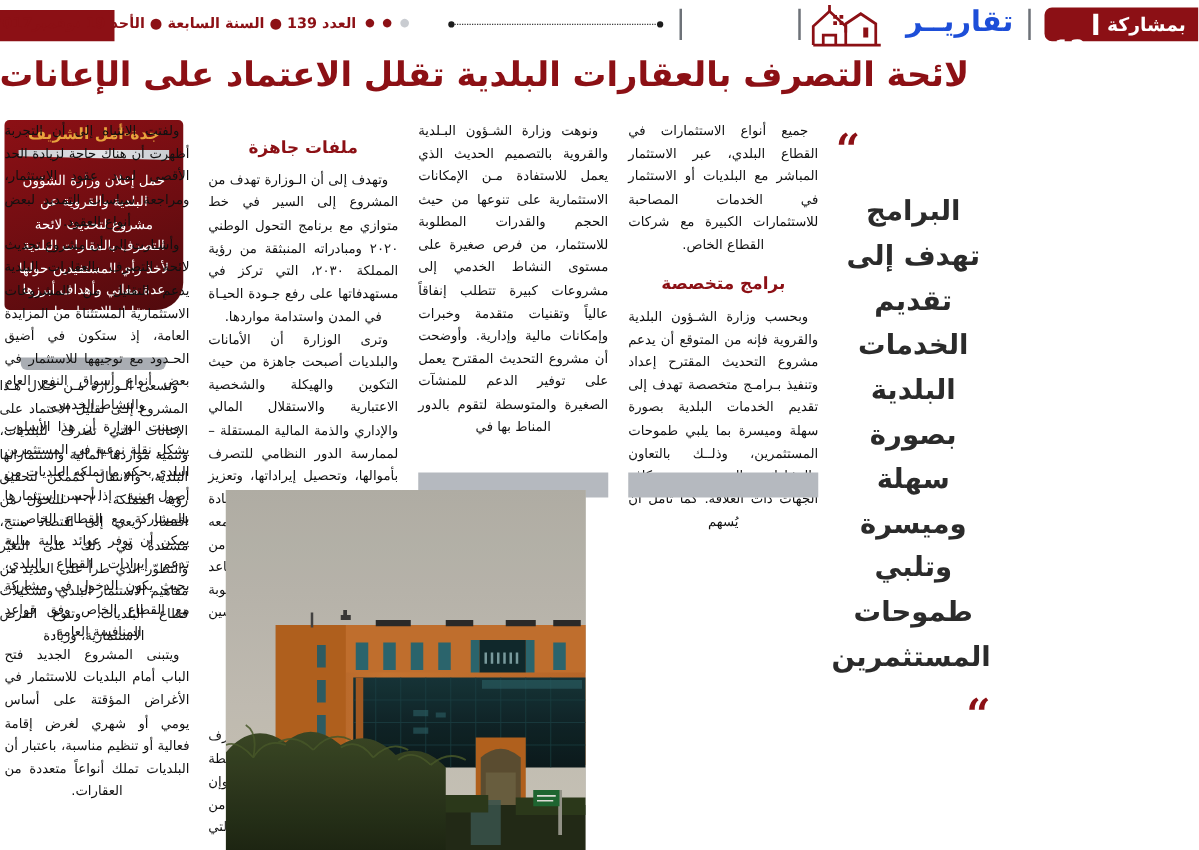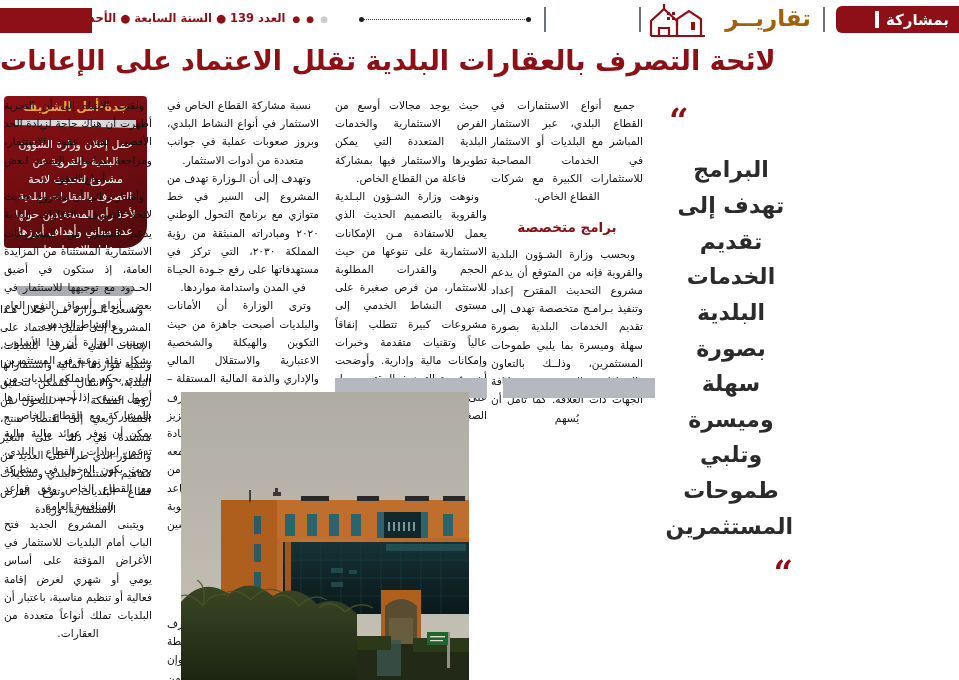--- a/index.html
+++ b/index.html
@@ -81,21 +81,21 @@
   }
   .d1 { right: 134px; }
   .d3 { right: 318px; }
   .d4 { right: 413px; }
 
   .section-name {
     position: absolute;
     top: 5px; right: 148px;
     font-size: 23px;
     font-weight: 700;
-    color: #a16207;
+    color: #1d4ed8;
     letter-spacing: -1px;
   }
 
   
   .house-logo {
     position: absolute;
     top: 2px; right: 252px;
     width: 60px; height: 36px;
   }
 
@@ -174,21 +174,21 @@
     text-align: justify;
     text-align-last: center;
     direction: rtl;
   }
   .col p { margin: 0 0 0px 0; text-indent: 8px; }
   .col p.first { text-indent: 8px; }
 
   .c1 { right: 808px; width: 151px; }   
   .c2 { right: 640px; width: 152px; }
   .c3 { right: 472px; width: 152px; }
-  .c4 { right: 316px; width: 152px; }
+  .c4 { right: 304px; width: 152px; }
 
   .col-left {
     position: absolute;
     top: 96px; left: 4px;
     width: 148px;
     font-size: 10.6px;
     line-height: 1.72;
     color: #111111;
     text-align: justify;
     text-align-last: center;
@@ -347,29 +347,28 @@
   <div class="swoosh"></div>
   <div class="lead-text">حمل إعلان وزارة الشؤون البلدية والقروية عن مشروع لتحديث لائحة التصرف بالمقارات البلدية لأخذ رأي المستفيدين حولها  عدة معاني وأهداف أبرزها تقليل الاعتماد على الإعانات التي تصرف للبلديات.</div>
 </div>
 <div class="box-shadow-tab"></div>
 
 <div class="col c1" style="top:300px;">
   <p>وتسعى الـوزارة مـن خـلال هـذا المشروع إلـى تقليل الاعتماد على الإعانات التي تصرف للبلديات، وتنمية مواردها المالية واستثماراتها البلدية، والانتقال كمُمكن لتحقيق رؤية المملكة ٢٠٣٠ للتحول من اقتصاد ريعي إلى اقتصاد منتج، مستندةً في ذلك على التغيّر والتطوّر الذي طرأ على العديد من مفاهيم الاستثمار البلدي وتشكيلات قطاع البلديات، وتنوع الفرص الاستثمارية، وزيادة</p>
 </div>
 
 <div class="col c2">
-  <p class="first">نسبة مشاركة القطاع الخاص في الاستثمار في أنواع النشاط البلدي، وبروز صعوبات عملية في جوانب متعددة من أدوات الاستثمار.</p>
+  <span class="subhead">ملفات جاهزة</span>
   <p>وتهدف إلى أن الـوزارة تهدف من المشروع إلى السير في خط متوازي مع برنامج التحول الوطني ٢٠٢٠ ومبادراته المنبثقة من رؤية المملكة ٢٠٣٠، التي تركز في مستهدفاتها على رفع جـودة الحيـاة في المدن واستدامة مواردها.</p>
   <p>وترى الوزارة أن الأمانات والبلديات أصبحت جاهزة من حيث التكوين والهيكلة والشخصية الاعتبارية والاستقلال المالي والإداري والذمة المالية المستقلة – لممارسة الدور النظامي للتصرف بأموالها، وتحصيل إيراداتها، وتعزيز مشاركة القطاع الخاص والاستفادة من إمكانياته وخبراته والدخول معه في علاقة متوازنة تمكنه من الحصول على عائد عادل يساعد على تحقيق النتائج المطلوبة لتطوير الخدمات البلدية وتحسين جودتها وتخفيض تكلفتها.</p>
   <span class="subhead">العقارات انشطة استثمارية</span>
   <p>وقالت الوزارة إن التصرف بالعقارات أصبح أحد الأنشطة الاستثمارية للقطاع البلدي، وإن الـعقارات لا تمثل إلا جزءاً من الأموال والفرص الاستثمارية التي يمكن التصرف بها،</p>
 </div>
 
 <div class="col c3">
-  <p class="first">حيث يوجد مجالات أوسع من الفرص الاستثمارية والخدمات البلدية المتعددة التي يمكن تطويرها والاستثمار فيها بمشاركة فاعلة من القطاع الخاص.</p>
   <p>ونوهت وزارة الشـؤون البـلدية والقروية بالتصميم الحديث الذي يعمل للاستفادة مـن الإمكانات الاستثمارية على تنوعها من حيث الحجم والقدرات المطلوبة للاستثمار، من فرص صغيرة على مستوى النشاط الخدمي إلى مشروعات كبيرة تتطلب إنفاقاً عالياً وتقنيات متقدمة وخبرات وإمكانات مالية وإدارية. وأوضحت أن مشروع التحديث المقترح يعمل على توفير الدعم للمنشآت الصغيرة والمتوسطة لتقوم بالدور المناط بها في</p>
 </div>
 <div class="grey-block gb1"></div>
 
 <div class="col c4">
   <p class="first">جميع أنواع الاستثمارات في القطاع البلدي، عبر الاستثمار المباشر مع البلديات أو الاستثمار في الخدمات المصاحبة للاستثمارات الكبيرة مع شركات القطاع الخاص.</p>
   <span class="subhead">برامج متخصصة</span>
   <p>وبحسب وزارة الشـؤون البلدية والقروية فإنه من المتوقع أن يدعم مشروع التحديث المقترح إعداد وتنفيذ بـرامـج متخصصة تهدف إلى تقديم الخدمات البلدية بصورة سهلة وميسرة بما يلبي طموحات المستثمرين، وذلــك بالتعاون والتشارك والتنسيق مع كافة الجهات ذات العلاقة. كما تأمل أن يُسهم</p>
 </div>
 <div class="grey-block gb2"></div>

